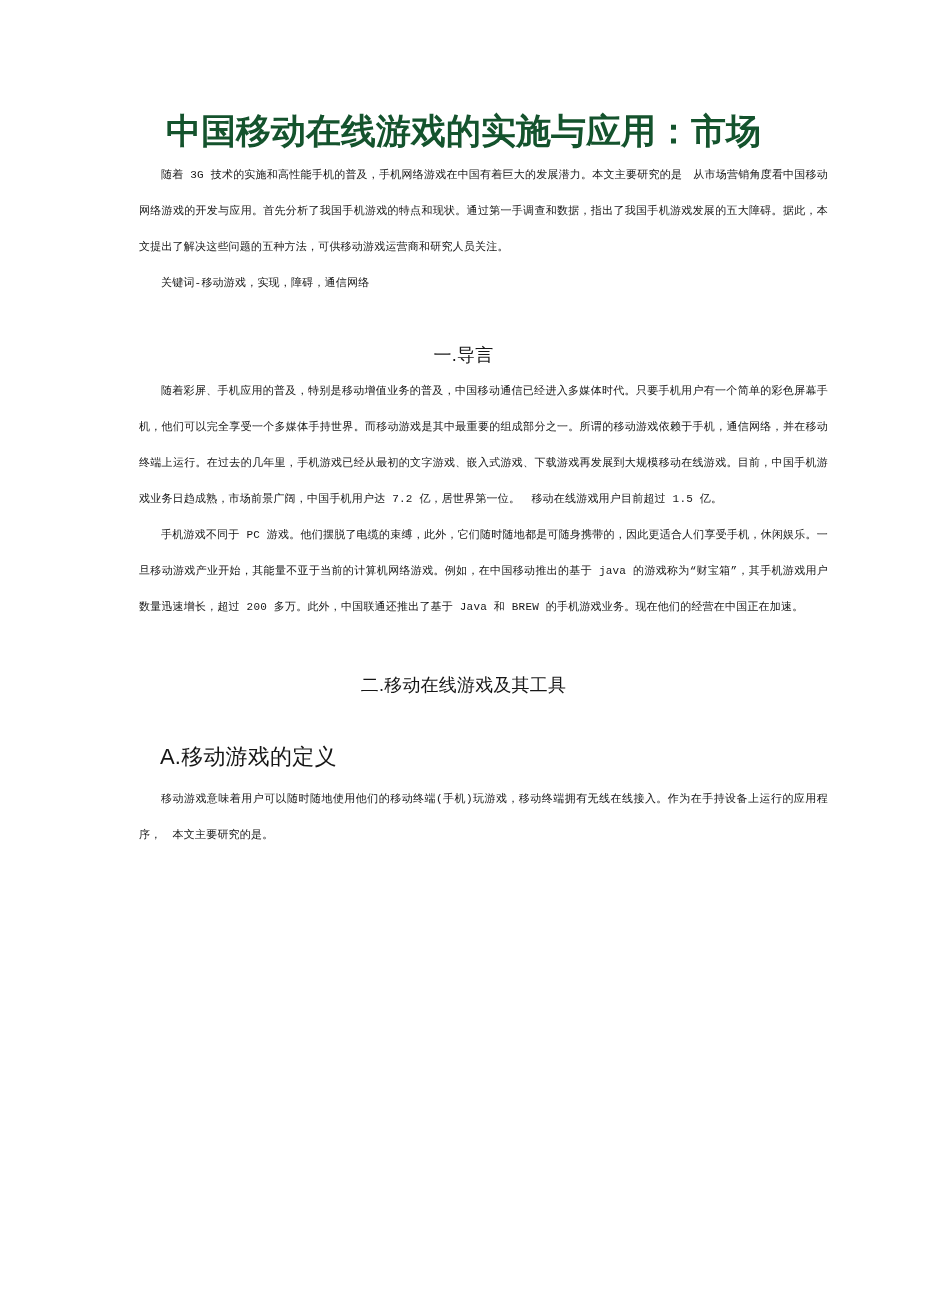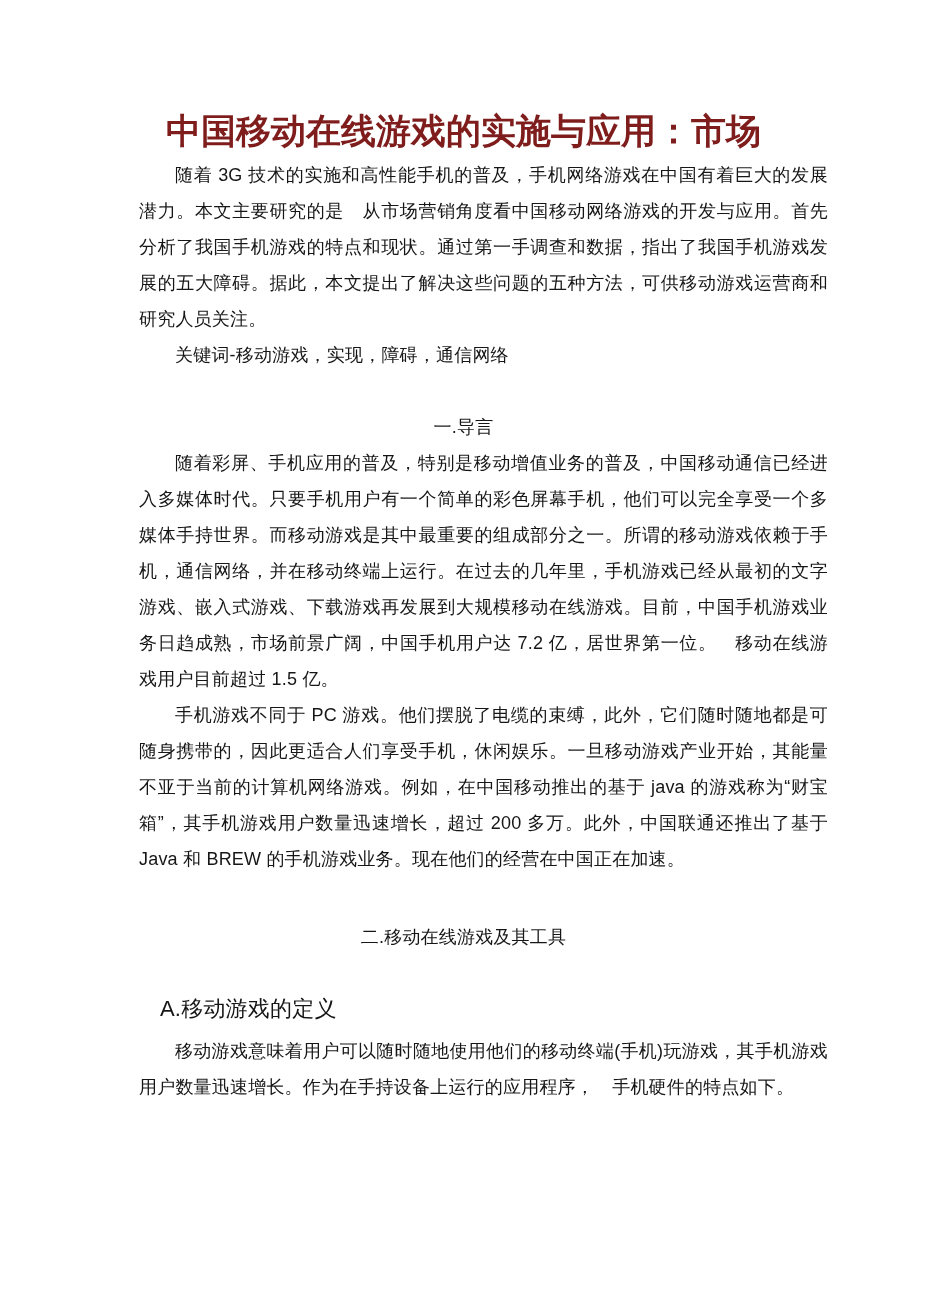--- a/index.html
+++ b/index.html
@@ -18,31 +18,32 @@
     color: #161616;
     overflow: hidden;
   }
   .doc-title {
     position: relative;
     left: -20px;               
     text-align: center;
     font-weight: 700;
     font-size: 35px;
     line-height: 52px;
-    color: #7f1d1d;
+    color: #14532d;
     margin: 0;
   }
   .para {
     margin: 0;
-    font-size: 18px;
+    font-size: 11px;
     line-height: 36px;
     text-align: justify;
     text-justify: inter-ideograph;
     text-indent: 2em;
     letter-spacing: 0.2px;
+    font-family: Liberation Mono, monospace;
   }
   .keywords {
     margin: 0 0 36px 0;        
   }
   .center-head {
     position: relative;
     left: -20px;
     margin: 0;
     font-size: 18px;
     line-height: 36px;
@@ -75,15 +76,15 @@
 
   <p class="center-head">一.导言</p>
 
   <p class="para">随着彩屏、手机应用的普及，特别是移动增值业务的普及，中国移动通信已经进入多媒体时代。只要手机用户有一个简单的彩色屏幕手机，他们可以完全享受一个多媒体手持世界。而移动游戏是其中最重要的组成部分之一。所谓的移动游戏依赖于手机，通信网络，并在移动终端上运行。在过去的几年里，手机游戏已经从最初的文字游戏、嵌入式游戏、下载游戏再发展到大规模移动在线游戏。目前，中国手机游戏业务日趋成熟，市场前景广阔，中国手机用户达 7.2 亿，居世界第一位。　移动在线游戏用户目前超过 1.5 亿。</p>
   <p class="para">手机游戏不同于 PC 游戏。他们摆脱了电缆的束缚，此外，它们随时随地都是可随身携带的，因此更适合人们享受手机，休闲娱乐。一旦移动游戏产业开始，其能量不亚于当前的计算机网络游戏。例如，在中国移动推出的基于 java 的游戏称为“财宝箱”，其手机游戏用户数量迅速增长，超过 200 多万。此外，中国联通还推出了基于 Java 和 BREW 的手机游戏业务。现在他们的经营在中国正在加速。</p>
 
   <p class="center-head gap-before">二.移动在线游戏及其工具</p>
 
   <p class="sub-head">A.移动游戏的定义</p>
 
-  <p class="para last-para">移动游戏意味着用户可以随时随地使用他们的移动终端(手机)玩游戏，其手机游戏用户数量迅速增长。作为在手持设备上运行的应用程序，　手机硬件的特点如下。</p>
+  <p class="para last-para">移动游戏意味着用户可以随时随地使用他们的移动终端(手机)玩游戏，移动终端拥有无线在线接入。作为在手持设备上运行的应用程序，　本文主要研究的是。</p>
 
 </div>
 
 </body></html>

